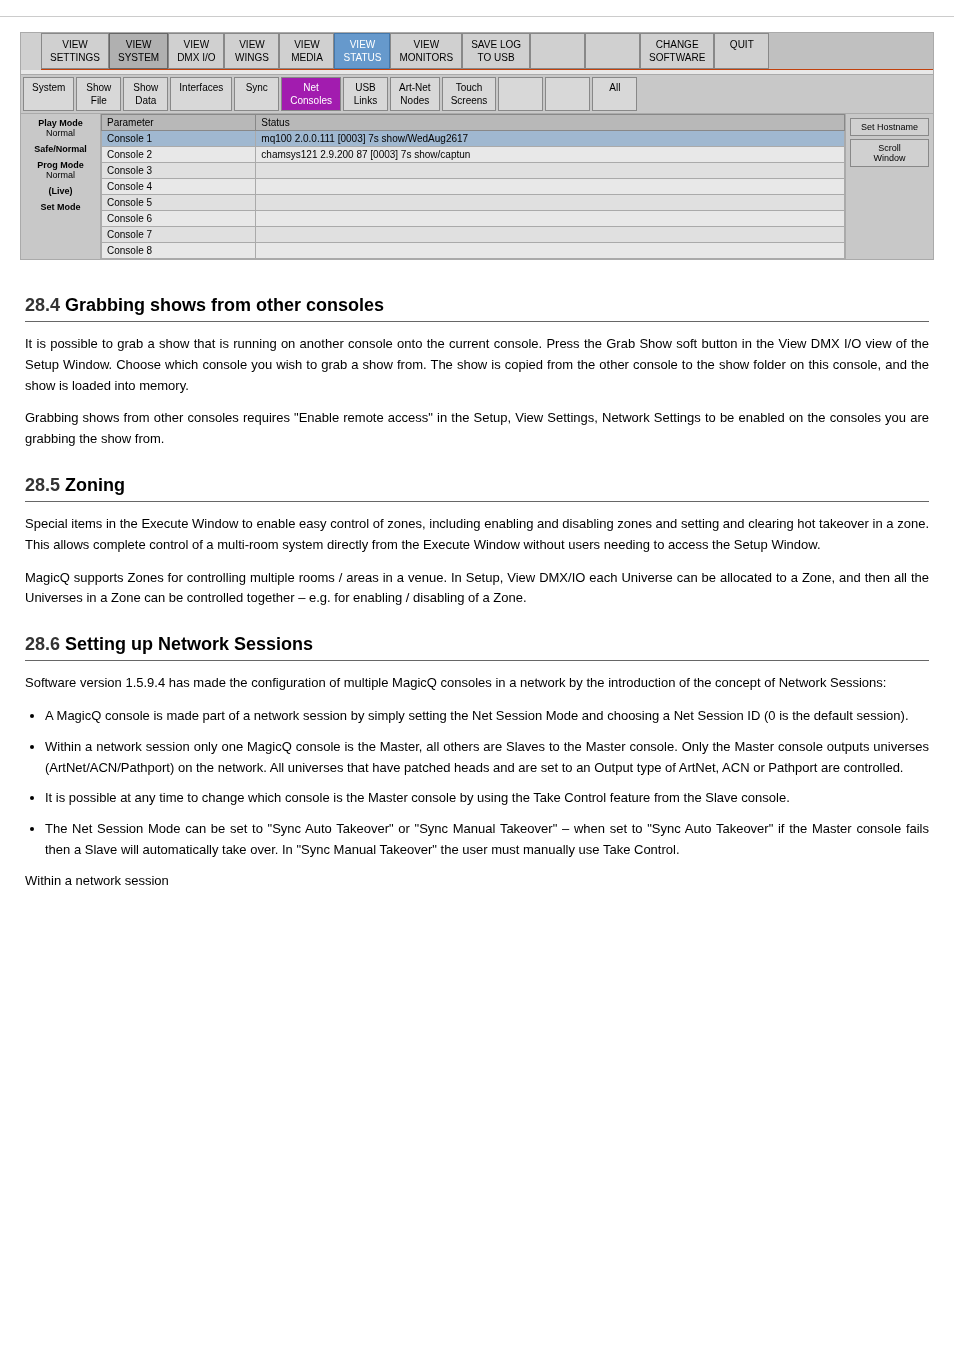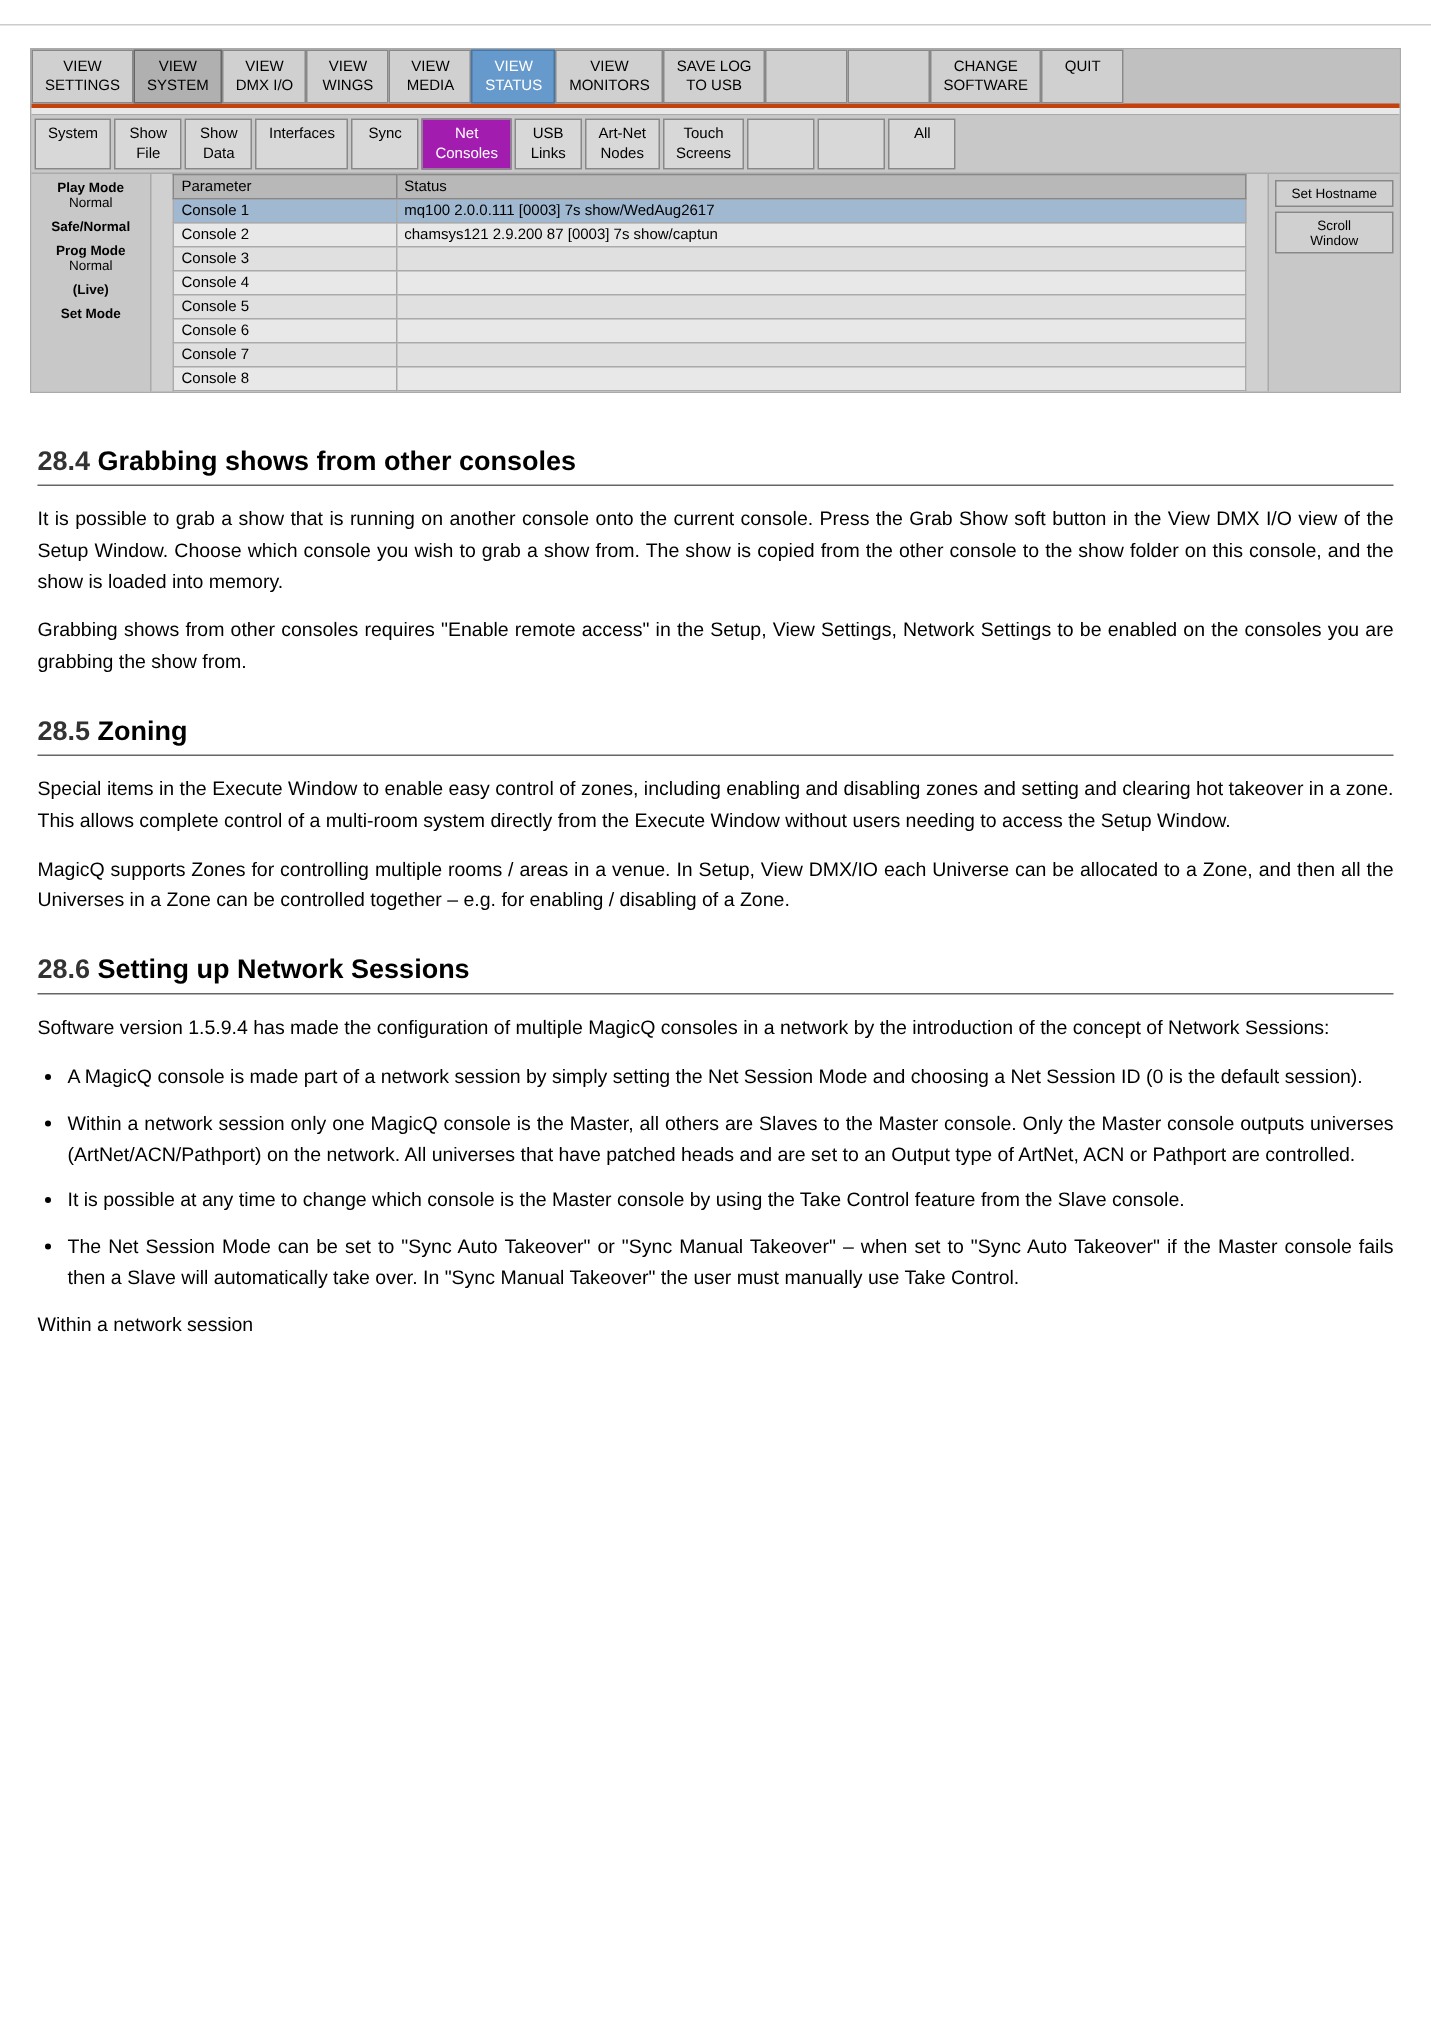--- a/index.html
+++ b/index.html
@@ -24,21 +24,22 @@
     .ui-area {
       margin: 15px 20px;
       border: 1px solid #aaa;
       background: #d0d0d0;
     }
 
     
     .toolbar {
       display: flex;
       background: #c0c0c0;
-      border-bottom: 3px solid #c2410c;
+      border-bottom: 1px solid #c2410c;
+      margin-left: 20px;
     }
 
     .toolbar-btn {
       border: 1px solid #888;
       background: #d0d0d0;
       padding: 4px 8px;
       font-size: 10px;
       text-align: center;
       min-width: 55px;
       cursor: pointer;
@@ -87,21 +88,20 @@
     }
 
     .sub-btn.active {
       background: #a21caf;
       color: #fff;
     }
 
     
     .main-area {
       display: flex;
-      gap: 14px;
     }
 
     .left-panel {
       width: 80px;
       background: #c8c8c8;
       border-right: 1px solid #aaa;
       padding: 4px;
       font-size: 10px;
     }
 

